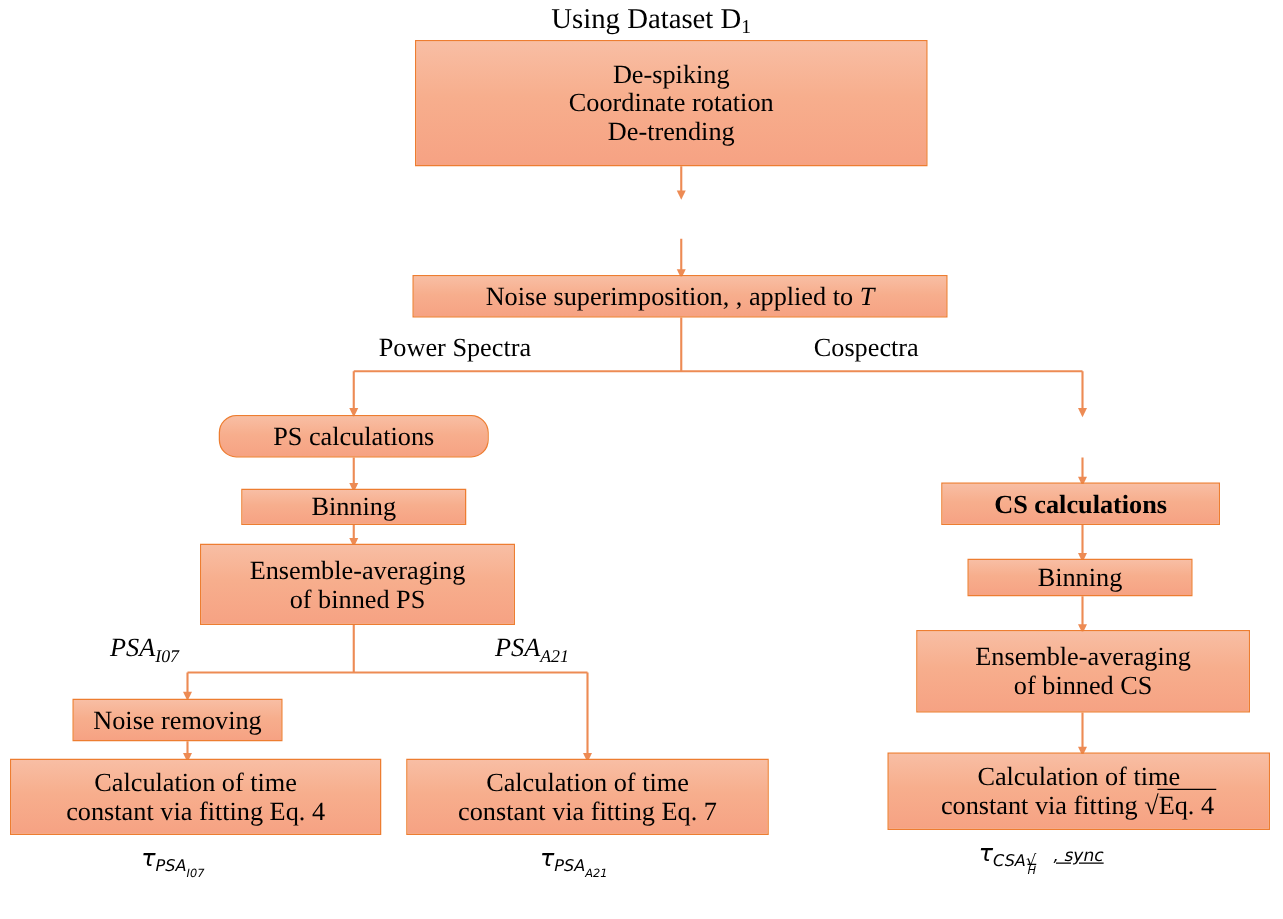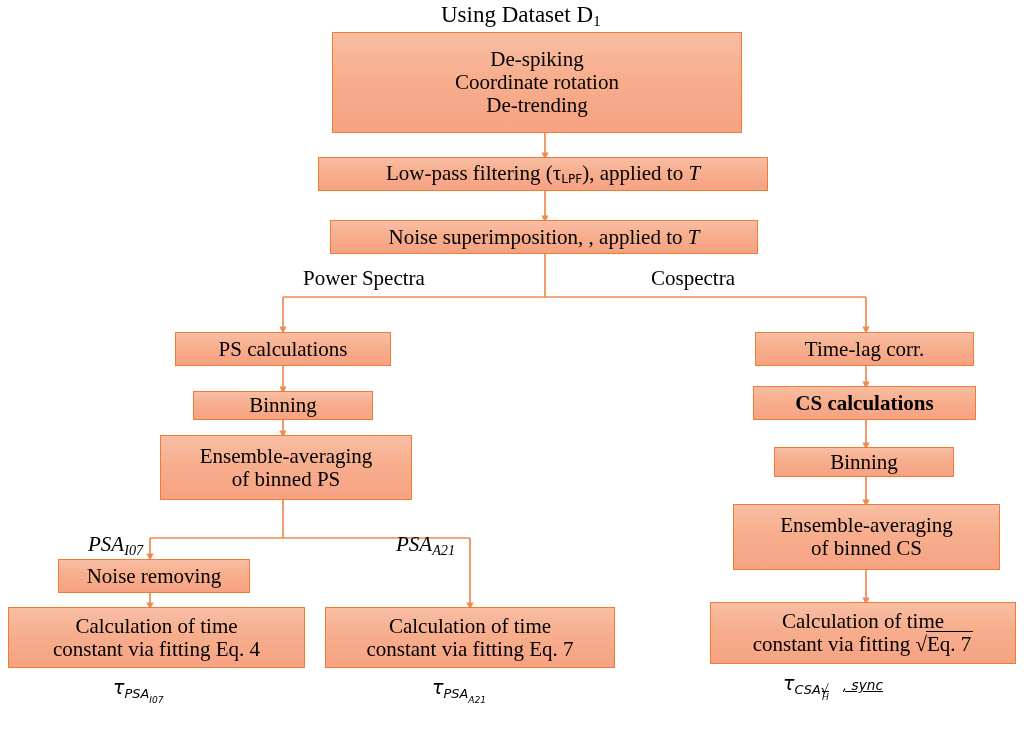--- a/index.html
+++ b/index.html
@@ -20,21 +20,21 @@
     line-height:1.08;
     font-size:21px;
     white-space:pre-line;
   }
   .lbl{
     position:absolute;
     color:#000;
     font-size:21px;
     white-space:nowrap;
   }
-  .lbl.ital{font-style:italic;margin-top:26px;}
+  .lbl.ital{font-style:italic;}
   .tau{
     position:absolute;
     color:#000;
     font-family:"DejaVu Sans","Liberation Sans",sans-serif;
     font-style:italic;
     font-size:19px;
     white-space:nowrap;
   }
   .sub{font-size:0.68em;vertical-align:-0.28em;}
   .subi{font-size:0.68em;vertical-align:-0.3em;font-style:italic;}
@@ -84,55 +84,53 @@
       <line x1="866" y1="570" x2="866" y2="601" marker-end="url(#ah)"></line>
     </g>
   </svg>
 
   <div class="lbl" style="left:441px;top:2px;font-size:23px;"><span>Using Dataset D</span><span class="sub">1</span></div>
 
   <div class="box" style="left:332px;top:32px;width:410px;height:101px;">De-spiking
 Coordinate rotation
 De-trending</div>
 
-  <div class="box" style="left:318px;top:157px;width:450px;height:34px;"><span><span>Low-pass filtering (τ</span><span class="sub" style="font-family:'DejaVu Sans',sans-serif;font-size:0.58em;">LPF</span><span>), applied to </span><span class="ital">T</span></span></div>
 
   <div class="box" style="left:330px;top:220px;width:428px;height:34px;"><span><span>Noise superimposition, , applied to </span><span class="ital">T</span></span></div>
 
   <div class="lbl" style="left:303px;top:266px;font-family:Liberation Serif, serif;">Power Spectra</div>
   <div class="lbl" style="left:651px;top:266px;">Cospectra</div>
 
-  <div class="box" style="left:175px;top:332px;width:216px;height:34px;">PS calculations</div>
+  <div class="box" style="left:175px;top:332px;width:216px;height:34px;border-radius:14px;">PS calculations</div>
 
   <div class="box" style="left:193px;top:391px;width:180px;height:29px;">Binning</div>
 
   <div class="box" style="left:160px;top:435px;width:252px;height:65px;">Ensemble-averaging
 of binned PS</div>
 
   <div class="lbl ital" style="left:88px;top:506px;"><span>PSA</span><span class="subi">I07</span></div>
   <div class="lbl ital" style="left:396px;top:506px;"><span>PSA</span><span class="subi">A21</span></div>
 
-  <div class="box" style="left:58px;top:559px;width:192px;height:34px;">Noise removing</div>
+  <div class="box" style="left:58px;top:559px;width:168px;height:34px;">Noise removing</div>
 
   <div class="box" style="left:8px;top:607px;width:297px;height:61px;">Calculation of time
 constant via fitting Eq. 4</div>
 
   <div class="box" style="left:325px;top:607px;width:290px;height:61px;">Calculation of time
 constant via fitting Eq. 7</div>
 
   <div class="tau" style="left:113px;top:676px;"><span>τ</span><span class="sub">PSA</span><span style="font-size:0.48em;vertical-align:-0.95em;">I07</span></div>
 
   <div class="tau" style="left:432px;top:676px;"><span>τ</span><span class="sub">PSA</span><span style="font-size:0.48em;vertical-align:-0.95em;">A21</span></div>
 
-  <div class="box" style="left:755px;top:332px;width:219px;height:34px;">Time-lag corr.</div>
 
   <div class="box" style="left:753px;top:386px;width:223px;height:34px;font-weight:bold;">CS calculations</div>
 
   <div class="box" style="left:774px;top:447px;width:180px;height:30px;">Binning</div>
 
   <div class="box" style="left:733px;top:504px;width:267px;height:66px;">Ensemble-averaging
 of binned CS</div>
 
-  <div class="box" style="left:710px;top:602px;width:306px;height:62px;"><span><span>Calculation of time</span><br><span>constant via fitting </span><span class="sqrtwrap"><span class="radsym">√</span><span class="sqrt">Eq. 7</span></span></span></div>
+  <div class="box" style="left:710px;top:602px;width:306px;height:62px;"><span><span>Calculation of time</span><br><span>constant via fitting </span><span class="sqrtwrap"><span class="radsym">√</span><span class="sqrt">Eq. 4</span></span></span></div>
 
   <div class="tau" style="left:783px;top:672px;"><span>τ</span><span class="sub">CSA</span><span class="sub" style="font-style:normal;">√</span><span style="font-size:0.48em;vertical-align:-1.15em;display:inline-block;border-top:1.1px solid #000;padding-top:0px;margin-left:-7px;">H</span><span style="font-size:0.72em;margin-left:14px;text-decoration:underline;">, sync</span></div>
 
 </div>
 
 </body></html>

